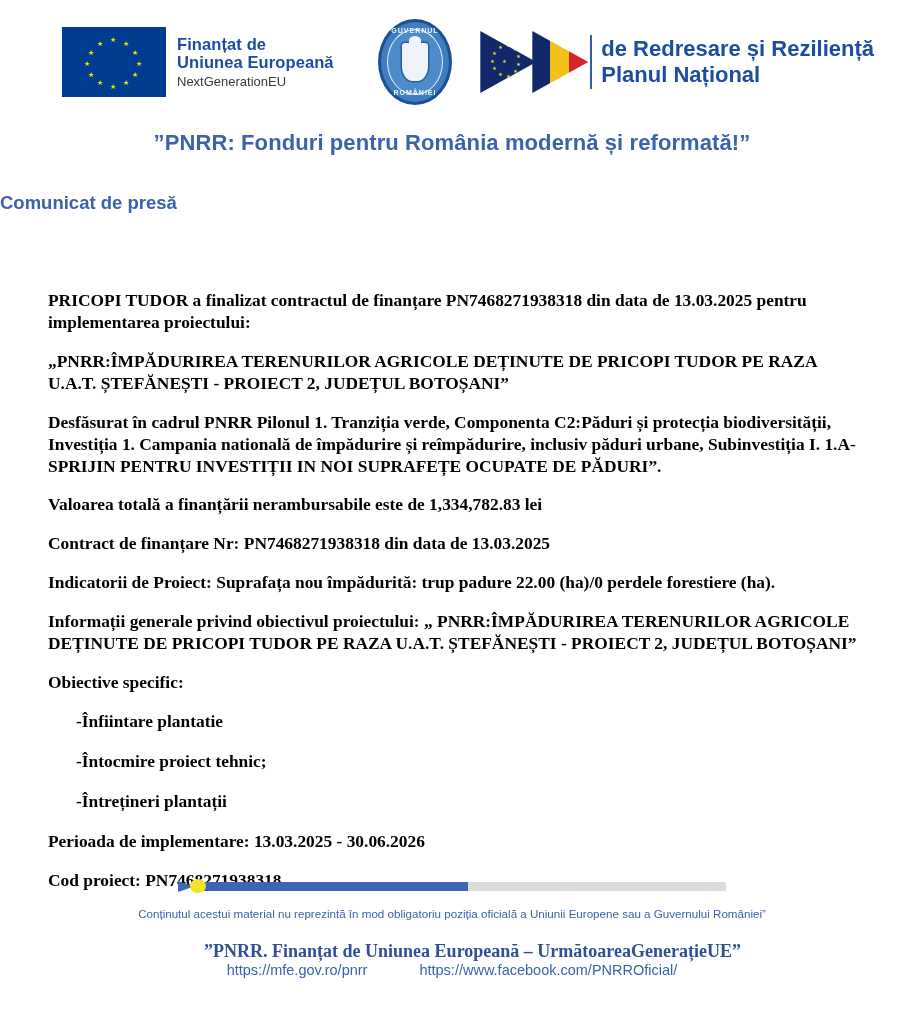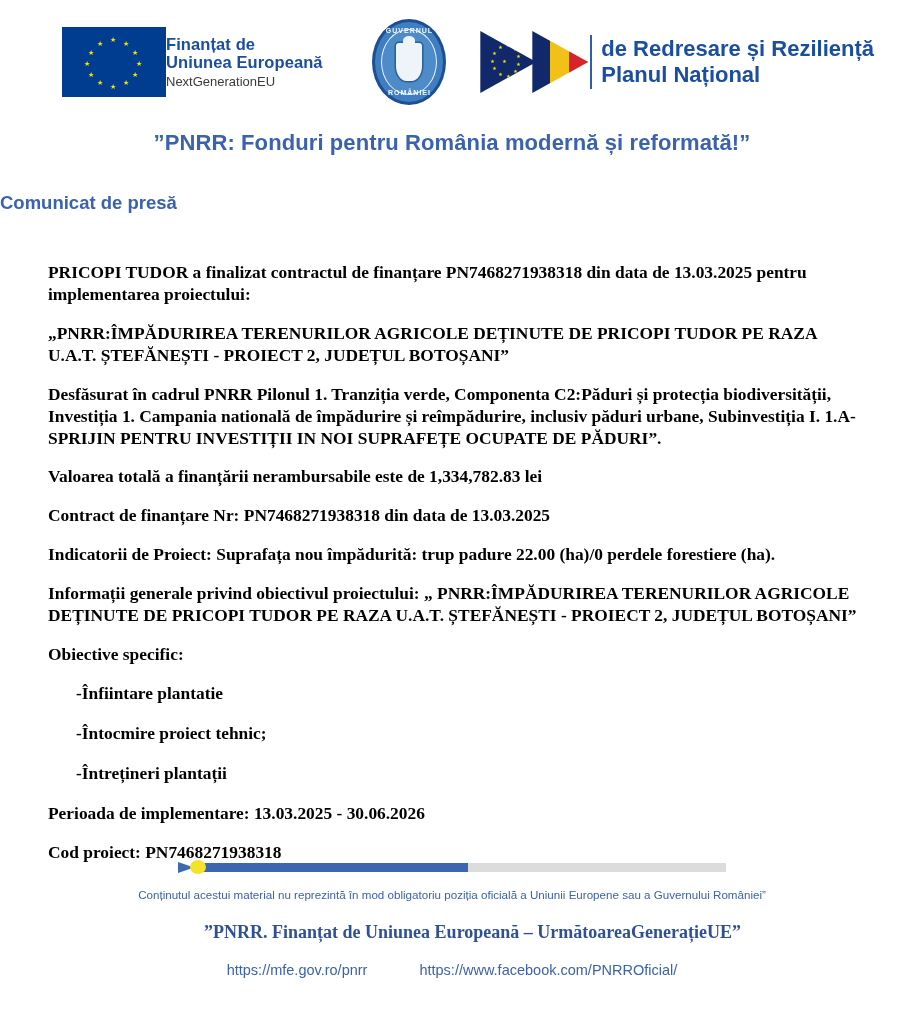--- a/index.html
+++ b/index.html
@@ -23,20 +23,21 @@
     justify-content: space-between;
     padding: 28px 30px 0 62px;
     height: 96px;
     box-sizing: border-box;
   }
 
   
   .eu-logo {
     display: flex;
     align-items: center;
+    gap: 11px;
   }
   .eu-flag {
     width: 104px;
     height: 70px;
     background: #003c8f;
     position: relative;
     flex: none;
   }
   .eu-star {
     position: absolute;
@@ -191,21 +192,21 @@
     font-family: "Liberation Sans", sans-serif;
     font-weight: bold;
     color: #3b62ad;
     font-size: 18.5px;
     margin-top: 36px;
   }
 
   
   .body-wrap {
     padding: 0 36px 0 48px;
-    margin-top: 48px;
+    margin-top: 76px;
   }
   .para {
     font-family: "Liberation Serif", serif;
     font-weight: bold;
     font-size: 17.4px;
     line-height: 1.26;
     color: #000;
     margin: 0 0 17px 0;
     text-align: left;
   }
@@ -277,21 +278,20 @@
     font-weight: bold;
     font-size: 18px;
     color: #2f4f96;
     margin-top: 21px;
     padding-left: 41px;
   }
   .footer-links {
     display: flex;
     justify-content: center;
     gap: 52px;
-    margin-top: 19px;
   }
   .footer-links a {
     font-family: "Liberation Sans", sans-serif;
     font-size: 14.5px;
     color: #3b62ad;
     text-decoration: none;
   }
 </style>
 </head>
 <body>

